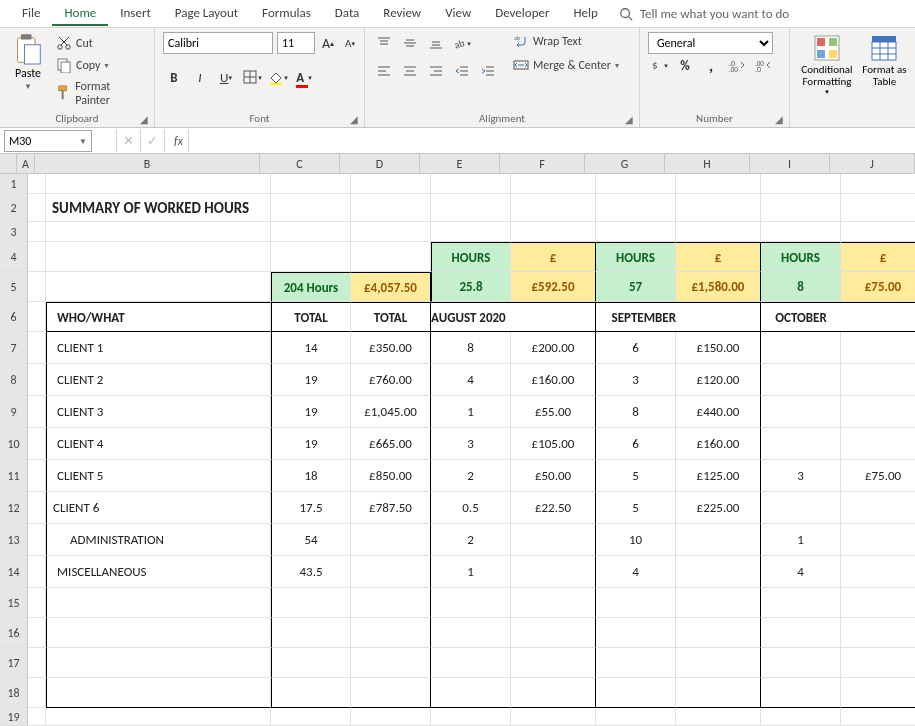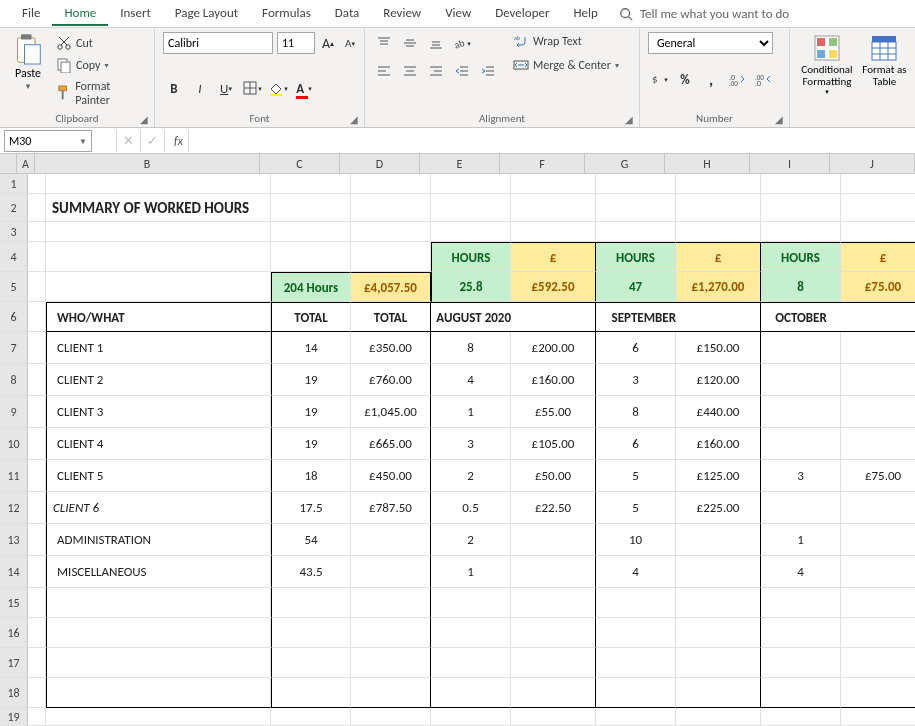--- a/index.html
+++ b/index.html
@@ -151,21 +151,21 @@
             </span>
           <span>Format Painter</span>
         </div>
       </div>
     </div>
     <div class="ribbon-group-label">Clipboard</div>
     <div class="dialog-launcher">◢</div>
   </div>
 
   <div class="ribbon-group" style="width:210px">
-    <div class="ribbon-group-body col" style="gap:23px">
+    <div class="ribbon-group-body col" style="gap:12px">
       <div class="row">
         <input class="font-name" value="Calibri" style="">
         <input class="font-size" value="11" style="">
         <span class="btn-box small" style="font-size:14px">A<sup style="font-size:8px">▴</sup></span>
         <span class="btn-box small" style="font-size:11px">A<sup style="font-size:7px">▾</sup></span>
       </div>
       <div class="row">
         <span class="btn-box">
             <b>B</b>
           </span>
@@ -296,21 +296,21 @@
           <span>Merge &amp; Center</span>
           <span style="font-size:8px;color:#666">▾</span>
         </div>
       </div>
     </div>
     <div class="ribbon-group-label">Alignment</div>
     <div class="dialog-launcher">◢</div>
   </div>
 
   <div class="ribbon-group" style="width:150px">
-    <div class="ribbon-group-body col" style="gap:14px">
+    <div class="ribbon-group-body col" style="gap:0">
       <div class="row">
         <select class="font-name" style="width:125px">
           <option>General</option>
         </select>
       </div>
       <div class="row">
         <span class="btn-box">
             <svg width="14" height="14">
               <text x="2" y="11" font-size="11" fill="#555">$</text>
             </svg>
@@ -473,32 +473,32 @@
           <div class="cell wI green-cell center btop">HOURS</div>
           <div class="cell wJ yellow-cell center btop bright">£</div>
         </div>
         <div class="cell-row h30">
           <div class="cell wA "></div>
           <div class="cell wB "></div>
           <div class="cell wC green-cell center btop bleft">204 Hours</div>
           <div class="cell wD yellow-cell center btop bright">£4,057.50</div>
           <div class="cell wE green-cell center bleft">25.8</div>
           <div class="cell wF yellow-cell center bright">£592.50</div>
-          <div class="cell wG green-cell center">47</div>
-          <div class="cell wH yellow-cell center bright">£1,270.00</div>
+          <div class="cell wG green-cell center">57</div>
+          <div class="cell wH yellow-cell center bright">£1,580.00</div>
           <div class="cell wI green-cell center">8</div>
           <div class="cell wJ yellow-cell center bright">£75.00</div>
         </div>
         <div class="cell-row h30">
           <div class="cell wA "></div>
           <div class="cell wB bold btop bbot bleft" style="padding-left: 10px;">WHO/WHAT</div>
           <div class="cell wC bold center btop bbot bleft">TOTAL</div>
           <div class="cell wD bold center btop bbot bright">TOTAL</div>
           <div class="cell wE bold btop bbot" style="border-right: none; justify-content: flex-end; padding-right: 0px;">
-            <div style="width: 165px; text-align: right; margin-left: -6px;">AUGUST 2020</div>
+            <div style="width: 165px; text-align: left; margin-left: -6px;">AUGUST 2020</div>
           </div>
           <div class="cell wF bold btop bbot bright" style="justify-content: flex-start; padding-left: 0px;"></div>
           <div class="cell wG bold btop bbot" style="border-right: none; justify-content: flex-end; padding-right: 0px;">
             <div style="width: 165px; text-align: right; margin-left: -6px;">SEPTEMBER</div>
           </div>
           <div class="cell wH bold btop bbot bright" style="justify-content: flex-start; padding-left: 0px;"></div>
           <div class="cell wI bold btop bbot" style="border-right: none; justify-content: flex-end; padding-right: 0px;">
             <div style="width: 165px; text-align: center; margin-left: -6px;">OCTOBER</div>
           </div>
           <div class="cell wJ bold btop bbot bright" style="justify-content: flex-start; padding-left: 0px;"></div>
@@ -548,43 +548,43 @@
           <div class="cell wF center bright">£105.00</div>
           <div class="cell wG center">6</div>
           <div class="cell wH center bright">£160.00</div>
           <div class="cell wI center"></div>
           <div class="cell wJ center bright"></div>
         </div>
         <div class="cell-row h32">
           <div class="cell wA "></div>
           <div class="cell wB bleft" style="padding-left: 10px;">CLIENT 5</div>
           <div class="cell wC center bleft">18</div>
-          <div class="cell wD center bright">£450.00</div>
+          <div class="cell wD center bright">£850.00</div>
           <div class="cell wE center">2</div>
           <div class="cell wF center bright">£50.00</div>
           <div class="cell wG center">5</div>
           <div class="cell wH center bright">£125.00</div>
           <div class="cell wI center">3</div>
           <div class="cell wJ center bright">£75.00</div>
         </div>
         <div class="cell-row h32">
           <div class="cell wA "></div>
-          <div class="cell wB bleft" style=" font-style: italic;">CLIENT 6</div>
+          <div class="cell wB bleft" style="">CLIENT 6</div>
           <div class="cell wC center bleft">17.5</div>
           <div class="cell wD center bright">£787.50</div>
           <div class="cell wE center">0.5</div>
           <div class="cell wF center bright">£22.50</div>
           <div class="cell wG center">5</div>
           <div class="cell wH center bright">£225.00</div>
           <div class="cell wI center"></div>
           <div class="cell wJ center bright"></div>
         </div>
         <div class="cell-row h32">
           <div class="cell wA "></div>
-          <div class="cell wB bleft" style="padding-left: 10px;">ADMINISTRATION</div>
+          <div class="cell wB bleft" style="padding-left: 23px;">ADMINISTRATION</div>
           <div class="cell wC center bleft">54</div>
           <div class="cell wD center bright"></div>
           <div class="cell wE center">2</div>
           <div class="cell wF center bright"></div>
           <div class="cell wG center">10</div>
           <div class="cell wH center bright"></div>
           <div class="cell wI center">1</div>
           <div class="cell wJ center bright"></div>
         </div>
         <div class="cell-row h32">

